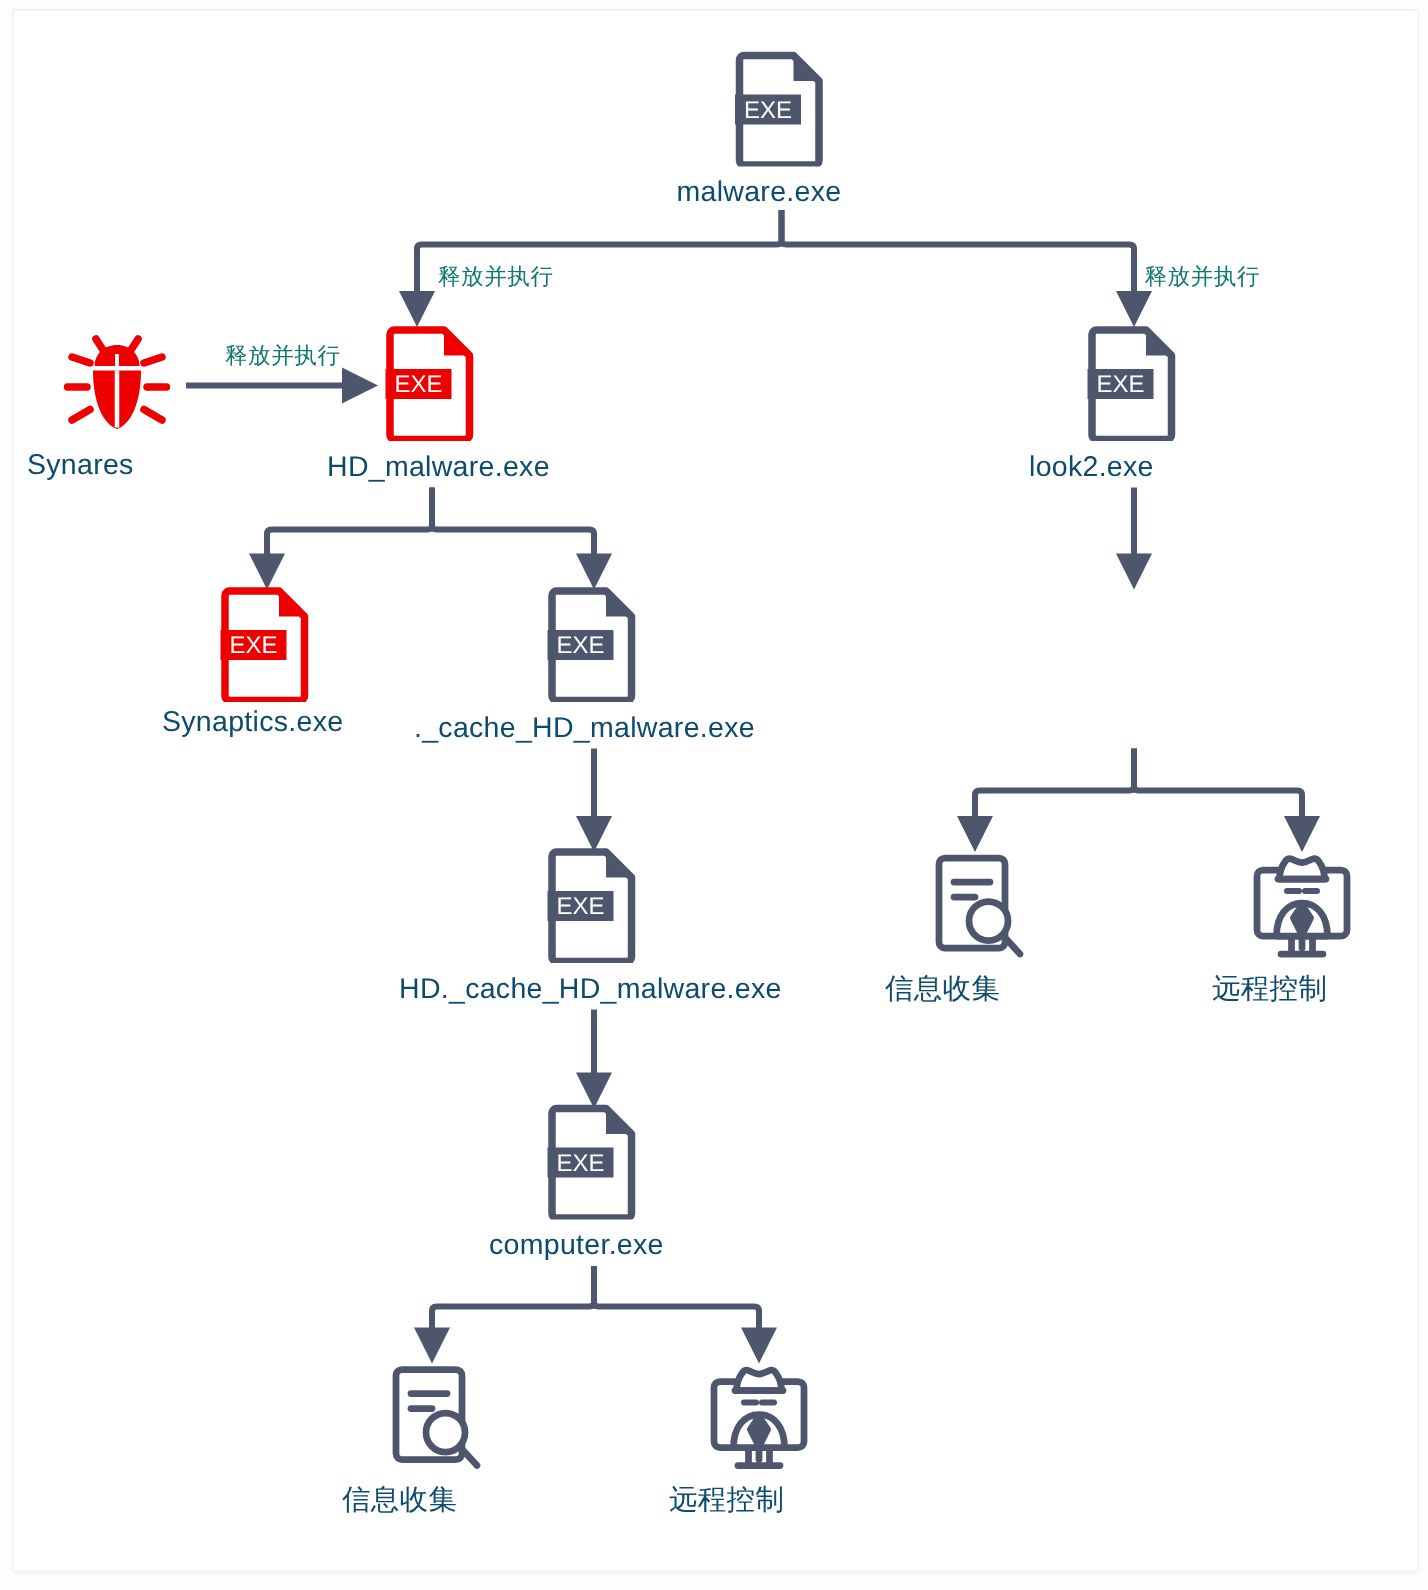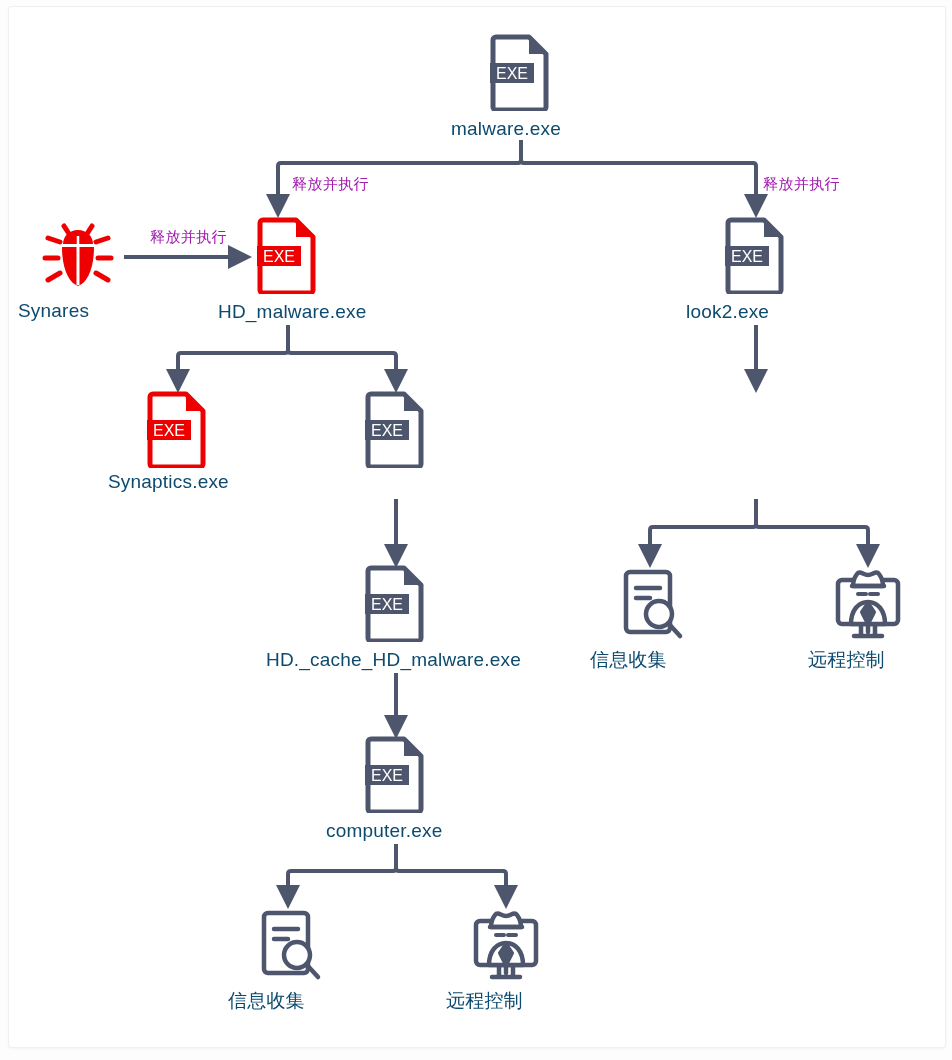--- a/index.html
+++ b/index.html
@@ -27,21 +27,21 @@
   .node .lbl{
     color:#0c4a6e;
     font-size:19px;
     line-height:22px;
     white-space:nowrap;
     letter-spacing:.2px;
   }
   .node .ico{display:block;margin:0 auto;}
   .edgelbl{
     position:absolute;
-    color:#a21caf;
+    color:#0f766e;
     font-size:15px;
     white-space:nowrap;
     letter-spacing:.4px;
   }
 </style>
 </head>
 <body>
 
 <div id="page">
   <div id="card"></div>
@@ -140,20 +140,21 @@
     <div class="lbl" style="margin-top:3px;">Synaptics.exe</div>
   </div>
 
   <div class="node" style="left:276px;top:390px;width:240px;">
     <svg class="ico" width="64" height="78" viewBox="0 0 64 78">
       <path d="M7,4 h33 l17,17 v53 a3,3 0 0 1 -3,3 h-47 a3,3 0 0 1 -3,-3 v-67 a3,3 0 0 1 3,-3 z" fill="#ffffff" stroke="#4e566d" stroke-width="5" stroke-linejoin="round"></path>
       <path d="M40,4 l17,17 h-17 z" fill="#4e566d"></path>
       <rect x="1" y="30" width="44" height="20" fill="#4e566d"></rect>
       <text x="23" y="45.5" text-anchor="middle" fill="#ffffff" font-family="Liberation Sans, sans-serif" font-size="16">EXE</text>
     </svg>
+    <div class="lbl" style="margin-top:7px;">._cache_HD_malware.exe</div>
   </div>
 
 
   <div class="node" style="left:266px;top:564px;width:260px;">
     <svg class="ico" width="64" height="78" viewBox="0 0 64 78">
       <path d="M7,4 h33 l17,17 v53 a3,3 0 0 1 -3,3 h-47 a3,3 0 0 1 -3,-3 v-67 a3,3 0 0 1 3,-3 z" fill="#ffffff" stroke="#4e566d" stroke-width="5" stroke-linejoin="round"></path>
       <path d="M40,4 l17,17 h-17 z" fill="#4e566d"></path>
       <rect x="1" y="30" width="44" height="20" fill="#4e566d"></rect>
       <text x="23" y="45.5" text-anchor="middle" fill="#ffffff" font-family="Liberation Sans, sans-serif" font-size="16">EXE</text>
     </svg>

